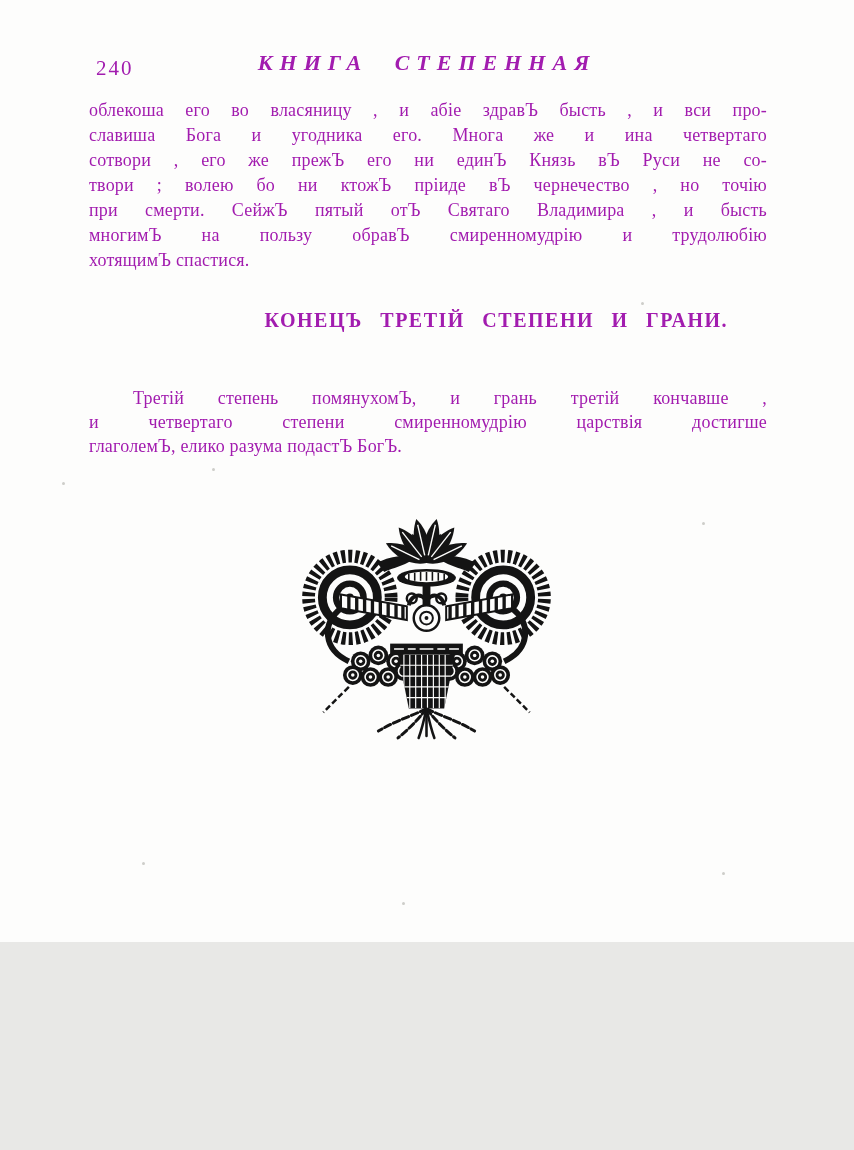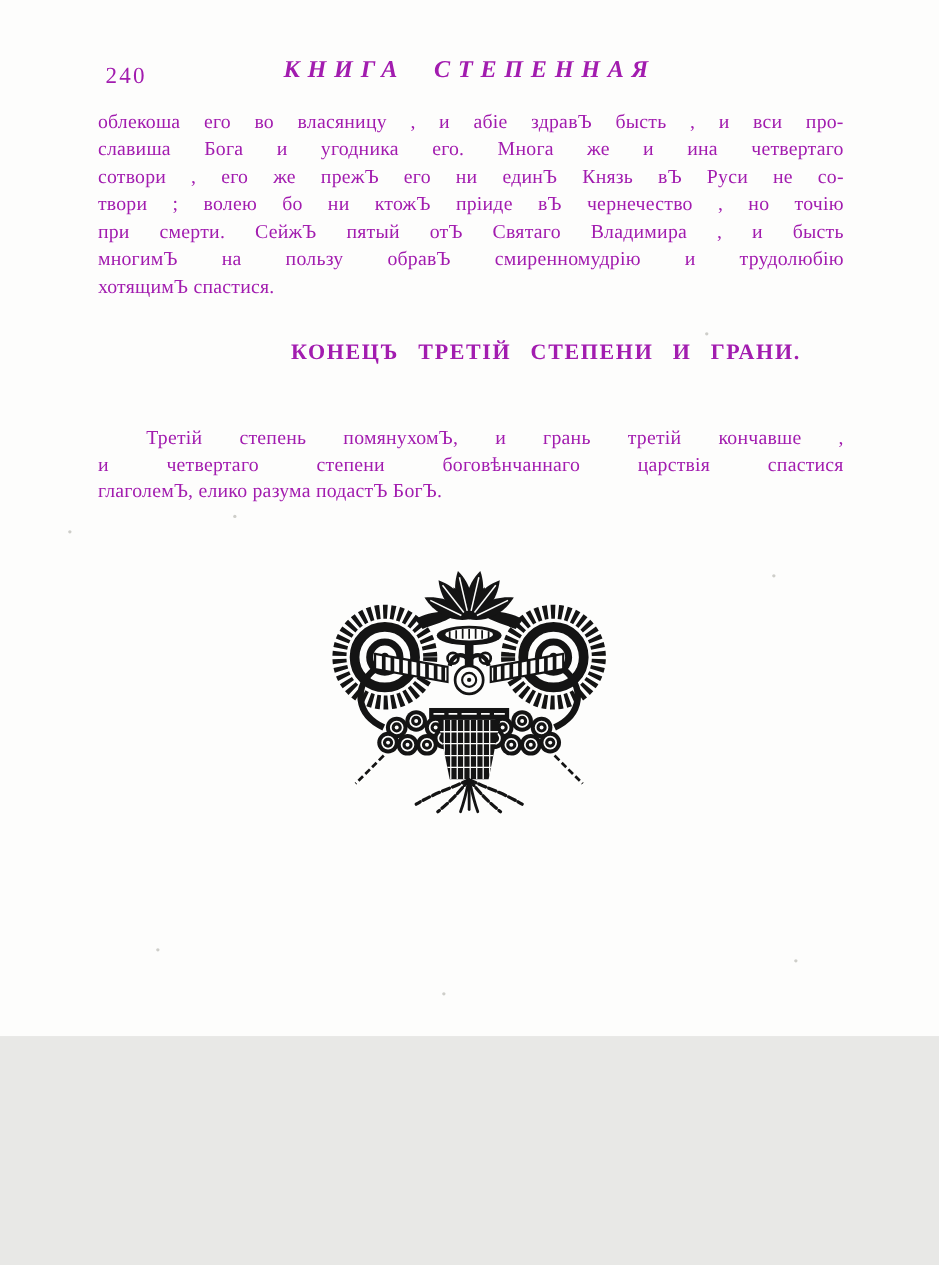--- a/index.html
+++ b/index.html
@@ -71,21 +71,21 @@
     <div class="jline">твори ; волею бо ни ктожЪ пріиде вЪ чернечество , но точію</div>
     <div class="jline">при смерти. СейжЪ пятый отЪ Святаго Владимира , и бысть</div>
     <div class="jline">многимЪ на пользу обравЪ смиренномудрію и трудолюбію</div>
     <div class="jline plain">хотящимЪ спастися.</div>
   </div>
 
   <div class="section-heading">КОНЕЦЪ ТРЕТІЙ СТЕПЕНИ И ГРАНИ.</div>
 
   <div class="para para2">
     <div class="jline indent">Третій степень помянухомЪ, и грань третій кончавше ,</div>
-    <div class="jline">и четвертаго степени боговѣнчаннаго царствія спастися</div>
+    <div class="jline">и четвертаго степени смиренномудрію царствія достигше</div>
     <div class="jline plain">глаголемЪ, елико разума подастЪ БогЪ.</div>
   </div>
 
   <div class="ornament">
     <svg viewBox="0 0 290 240" width="285" height="238" xmlns="http://www.w3.org/2000/svg">
       <defs>
         <path id="petal" d="M0,0 C-9,-12 -10,-30 0,-46 C10,-30 9,-12 0,0 Z"></path>
         <g id="rosette">
           <circle r="10" fill="#141414"></circle>
           <circle r="5.5" fill="none" stroke="#fdfdfc" stroke-width="1.6"></circle>

